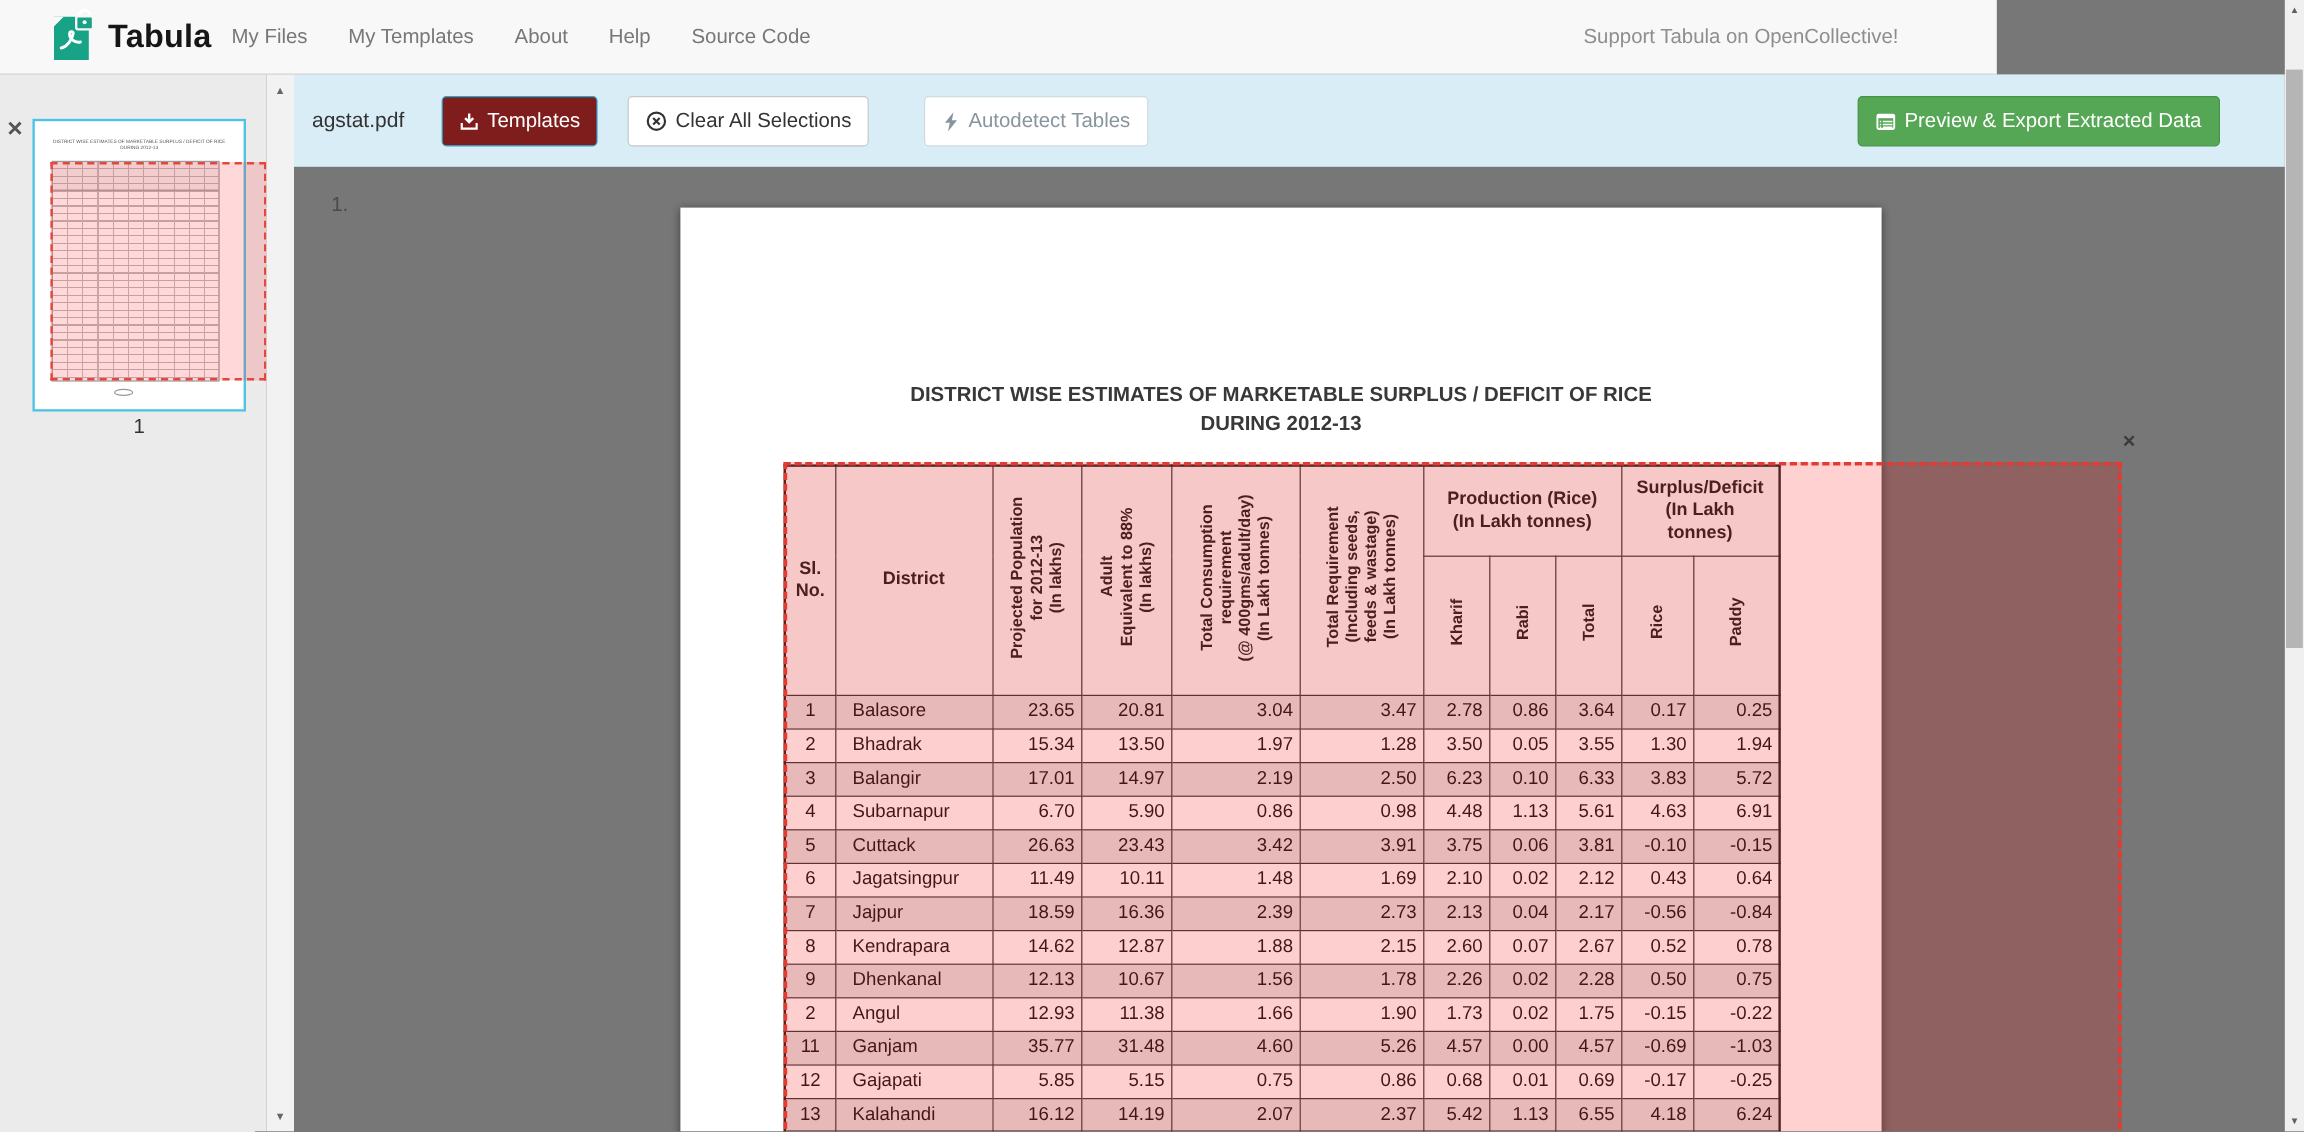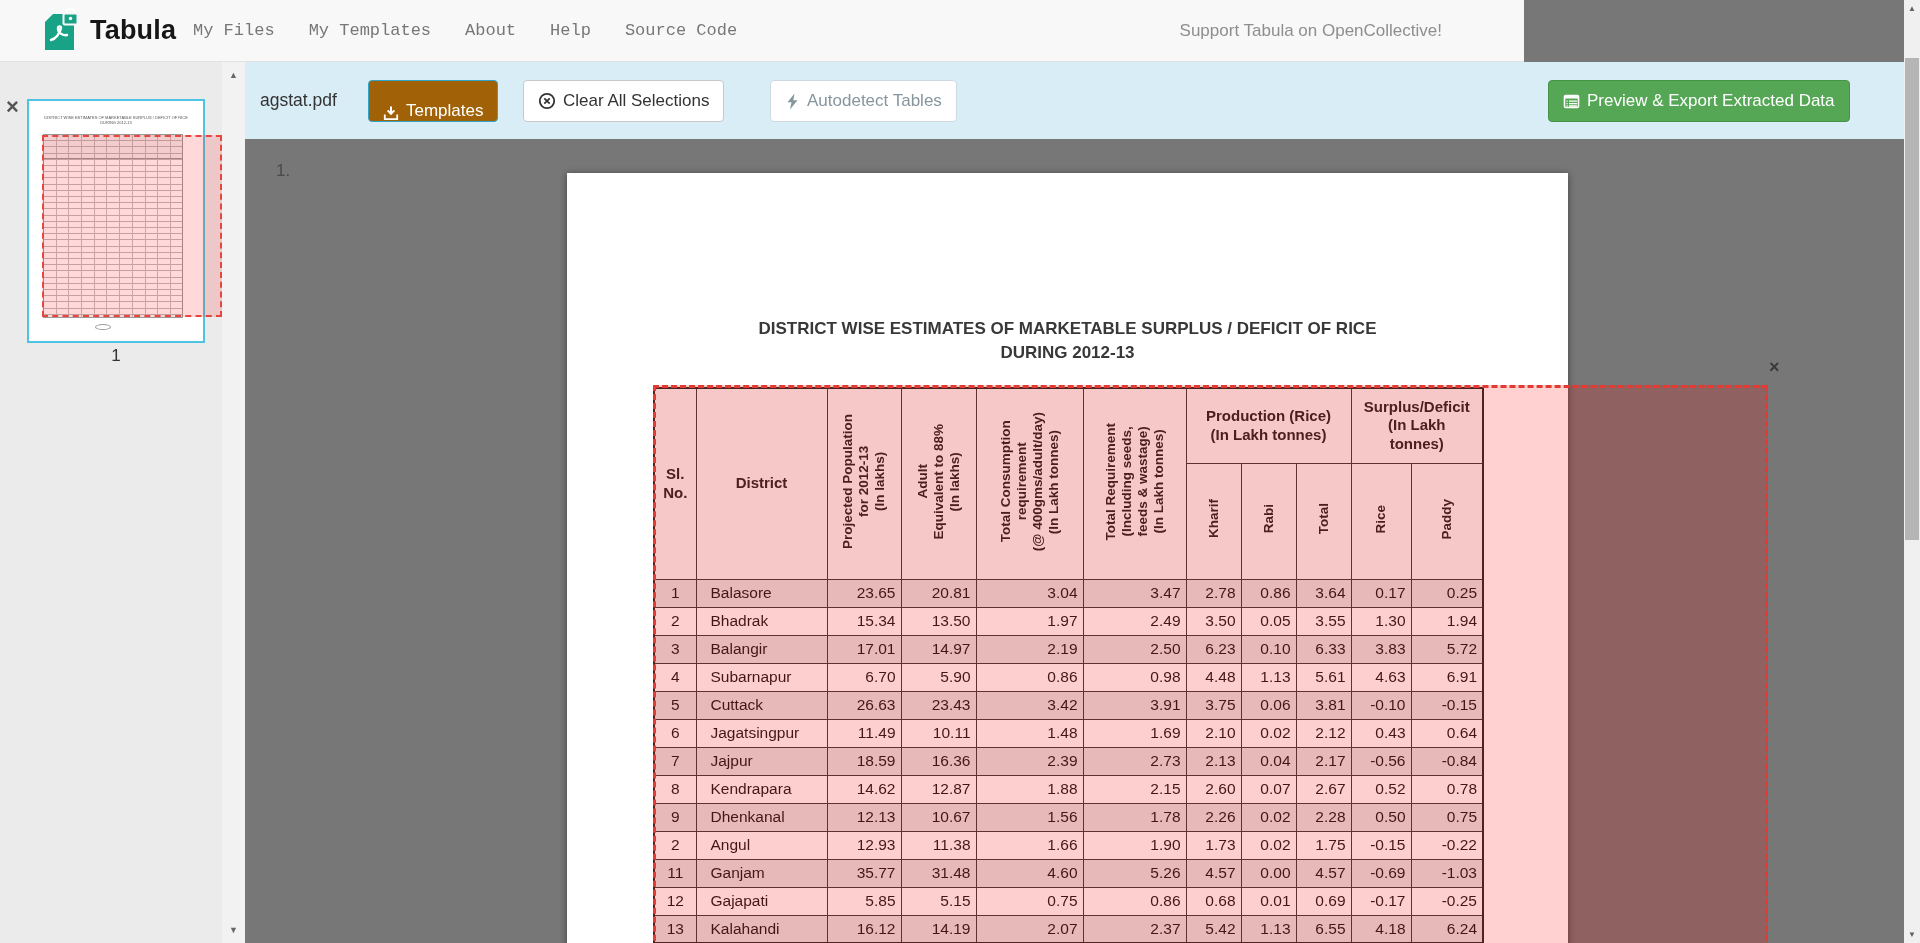--- a/index.html
+++ b/index.html
@@ -1,31 +1,31 @@
 <!DOCTYPE html>
 <html><head>
 <meta charset="utf-8">
 <style>
   * { margin:0; padding:0; box-sizing:border-box; }
   html,body { width:1920px; height:943px; overflow:hidden; }
   body { position:relative; font-family:"Liberation Sans", sans-serif; background:#777; }
 
   
-  #navbar { position:absolute; left:0; top:0; width:1524px; height:62px; background:#f8f8f8; border-bottom:1px solid #e2e2e2; z-index:20; }
+  #navbar { position:absolute; left:0; top:0; width:1664px; height:62px; background:#f8f8f8; border-bottom:1px solid #e2e2e2; z-index:20; }
   #brand { position:absolute; left:38px; top:7px; display:flex; align-items:center; gap:10px; cursor:pointer; }
   #brand-text { font-size:27px; font-weight:bold; color:#161616; letter-spacing:0.2px; }
-  #nav-links { position:absolute; left:176px; top:0; height:62px; display:flex; align-items:flex-start;font-family:Liberation Mono, monospace; }
+  #nav-links { position:absolute; left:176px; top:0; height:62px; display:flex; align-items:flex-start; }
   #nav-links a { padding:0 17px; font-size:17px; color:#777; text-decoration:none; line-height:62px; }
   #support-link { position:absolute; right:82px; top:0; line-height:62px; font-size:17px; color:#8e8e8e; text-decoration:none;text-align:center; }
 
   
   #toolbar { position:absolute; left:245px; top:62px; width:1659px; height:77px; background:#d9edf7; z-index:10; }
   #filename { position:absolute; left:15px; top:0; height:77px; display:flex; align-items:center; font-size:17.5px; color:#333; }
   .btn { position:absolute; top:18px; height:42px; border-radius:4px; font-size:17px; display:flex; align-items:center; gap:7px; padding:0 14px; cursor:pointer; white-space:nowrap; }
-  #btn-templates { left:123px; background:#a16207; border:1px solid #2fa3ca; color:#fff;align-items:flex-end; }
+  #btn-templates { left:123px; background:#7f1d1d; border:1px solid #2fa3ca; color:#fff; }
   #btn-clear { left:278px; background:#ffffff; border:1px solid #c8c8c8; color:#333; }
   #btn-autodetect { left:525px; background:#ffffff; border:1px solid #cfdae0; color:#87959e; cursor:default; }
   #btn-export { left:1303px; background:#55a755; border:1px solid #469346; color:#fff; }
   .btn svg { flex:0 0 auto; }
 
   
   #sidebar { position:absolute; left:0; top:62px; width:222px; height:881px; background:#ebebeb; z-index:5; }
   #sidebar-close { position:absolute; left:6px; top:34px; font-size:22px; font-weight:bold; color:#555; cursor:pointer; line-height:1; }
   #thumbnail { position:absolute; left:27px; top:37px; width:178px; height:244px; background:#fff; border:2px solid #4ec3e4; cursor:pointer; }
   .mini-title { position:absolute; left:8px; width:158px; text-align:center; font-size:4px; line-height:5px; color:#555; white-space:nowrap; overflow:hidden; }
@@ -227,21 +227,21 @@
             <td class="c-num">3.64</td>
             <td class="c-num">0.17</td>
             <td class="c-num">0.25</td>
           </tr>
           <tr class="even">
             <td class="c-sl">2</td>
             <td class="c-district">Bhadrak</td>
             <td class="c-num">15.34</td>
             <td class="c-num">13.50</td>
             <td class="c-num">1.97</td>
-            <td class="c-num">2.49</td>
+            <td class="c-num">1.28</td>
             <td class="c-num">3.50</td>
             <td class="c-num">0.05</td>
             <td class="c-num">3.55</td>
             <td class="c-num">1.30</td>
             <td class="c-num">1.94</td>
           </tr>
           <tr class="odd">
             <td class="c-sl">3</td>
             <td class="c-district">Balangir</td>
             <td class="c-num">17.01</td>

